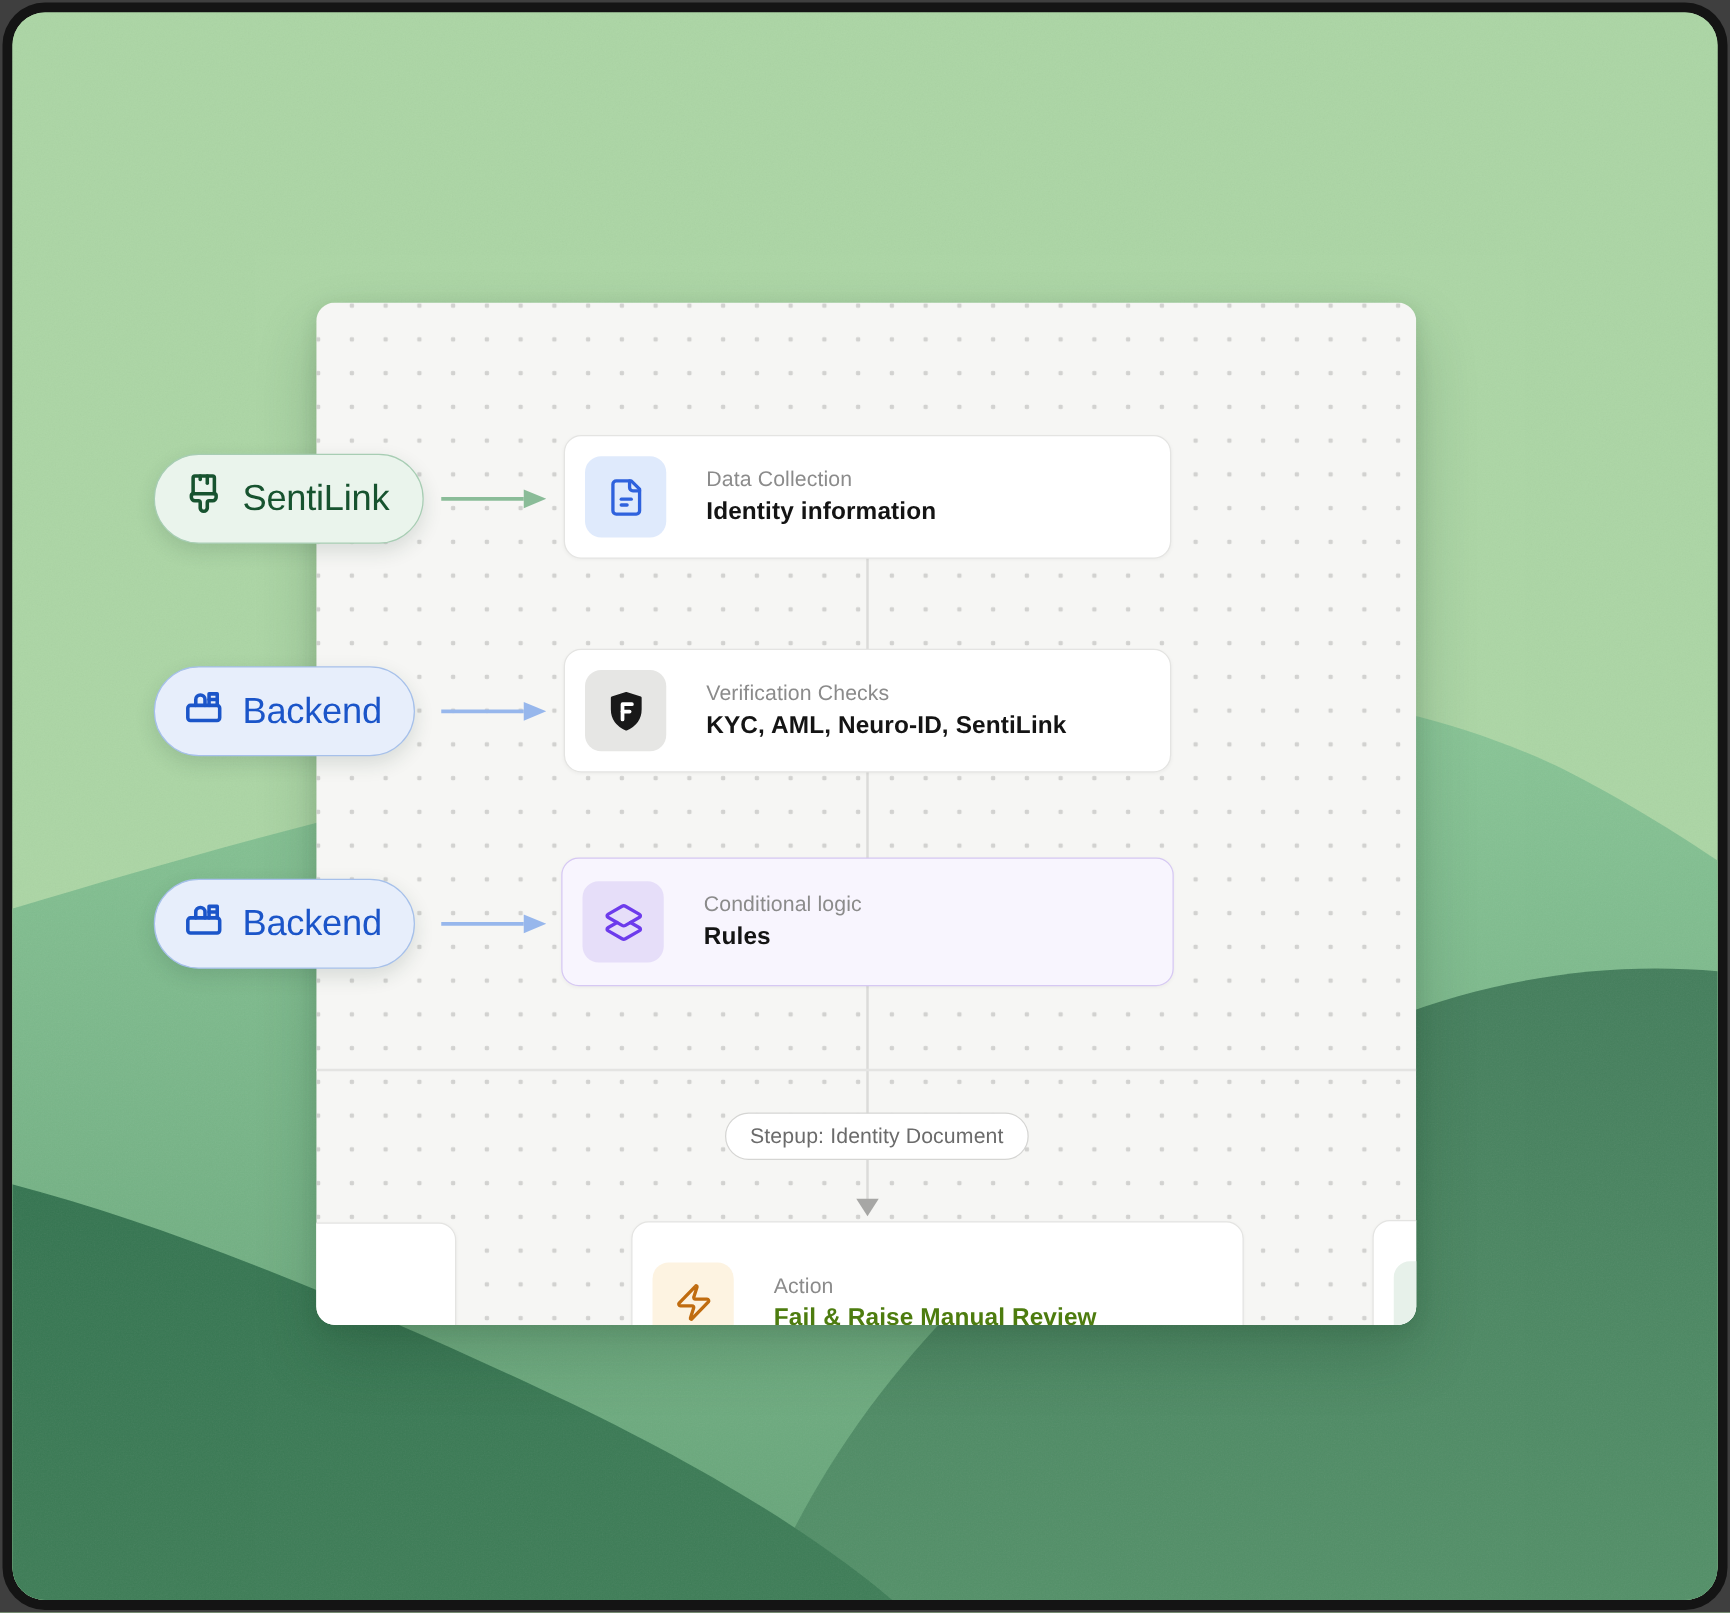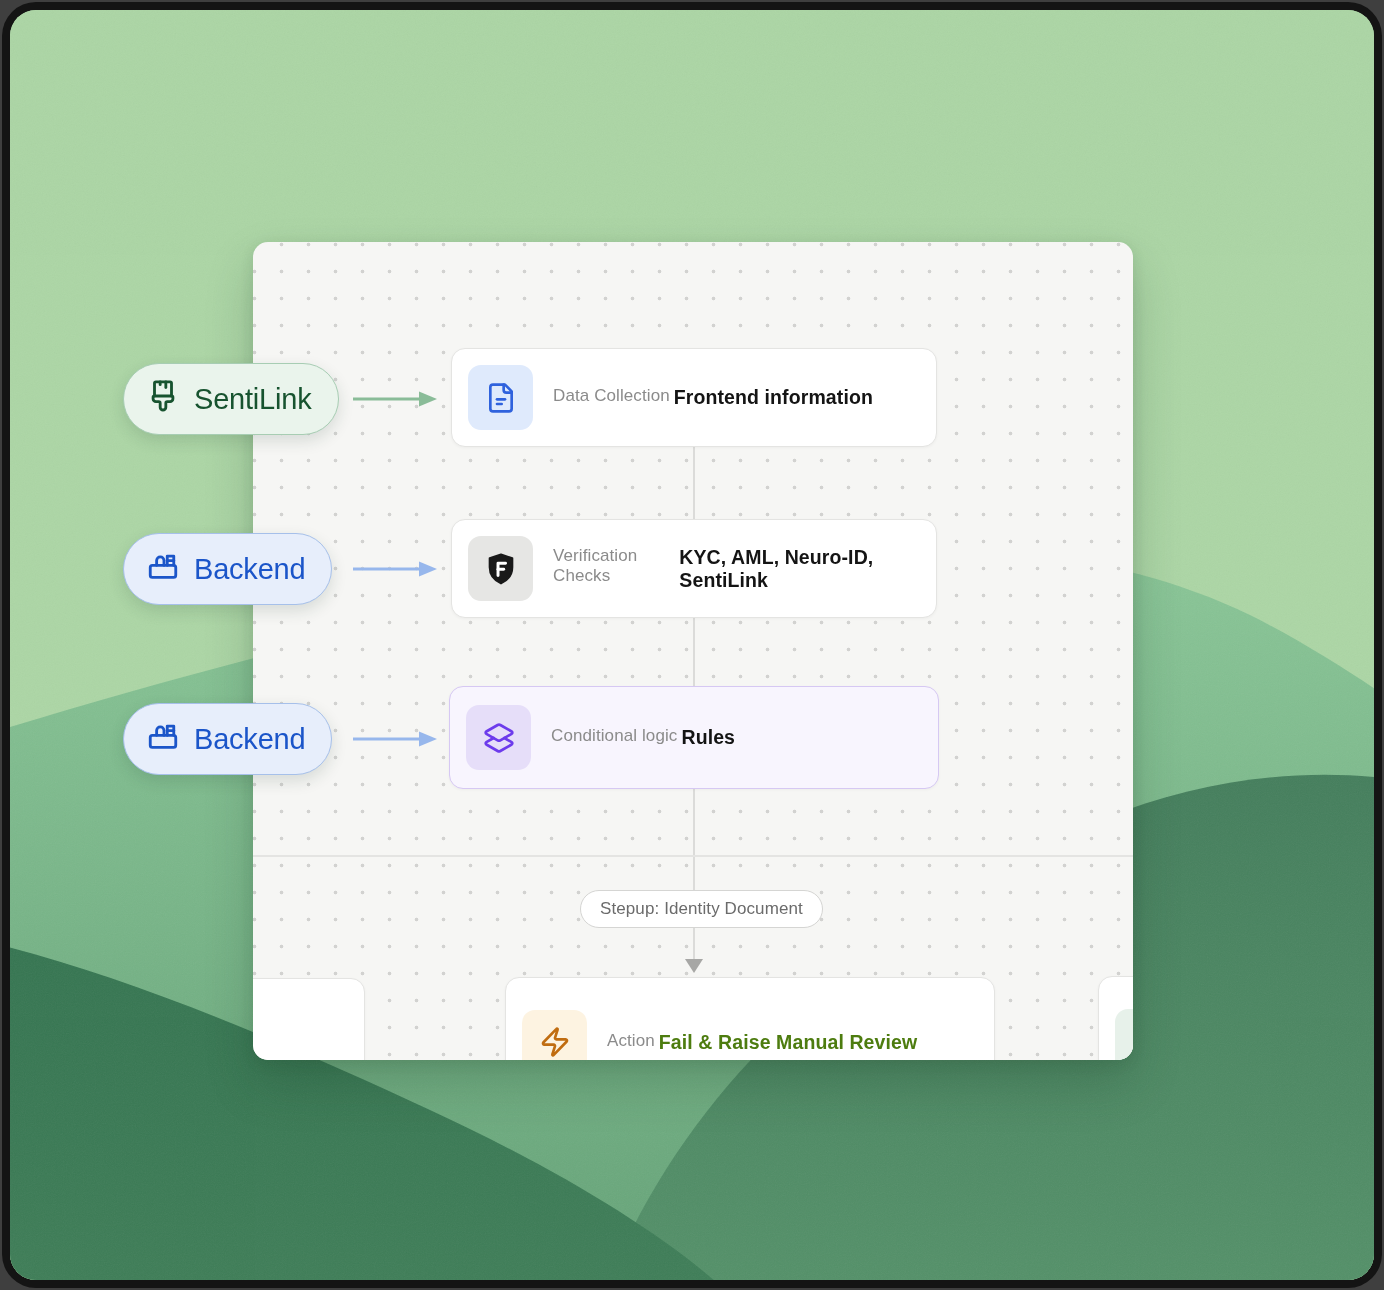--- a/index.html
+++ b/index.html
@@ -59,21 +59,21 @@
     padding:16px;
     gap:20px;
     z-index:3;
     box-shadow:0 1px 3px rgba(0,0,0,.04);
   }
   .node .iconbox {
     width:65px; height:65px; border-radius:13px;
     display:flex; align-items:center; justify-content:center;
     flex:0 0 auto;
   }
-  .node .texts { display:flex; gap:4px; }
+  .node .texts { display:flex; flex-direction:column; gap:4px;margin-left:12px; }
   .node .title { font-size:17px; color:#8b8b8b; letter-spacing:.1px; }
   .node .subtitle { font-size:19.5px; font-weight:700; color:#141414; letter-spacing:.1px; }
 
   .node-data       { left:198px; top:106px; width:486px; height:99px; }
   .node-verif      { left:198px; top:277px; width:486px; height:99px; }
   .node-cond       { left:196px; top:444px; width:490px; height:103px;
                      background:#f8f5fe; border-color:#d6c8f3; }
   .node-action     { left:252px; top:735px; width:490px; height:130px; }
   .node-action .subtitle { color:#4d7c0f; }
 
@@ -164,21 +164,21 @@
     <div class="iconbox iconbox-blue">
       <svg width="32" height="32" viewBox="0 0 24 24" fill="none" stroke="currentColor" stroke-width="2" stroke-linecap="round" stroke-linejoin="round">
         <path d="M15 2H6a2 2 0 0 0-2 2v16a2 2 0 0 0 2 2h12a2 2 0 0 0 2-2V7z"></path>
         <path d="M14 2v4a2 2 0 0 0 2 2h4"></path>
         <path d="M15 13H9"></path>
           <path d="M12.5 16.5H9"></path>
       </svg>
     </div>
     <div class="texts">
       <span class="title">Data Collection</span>
-      <span class="subtitle">Frontend information</span>
+      <span class="subtitle">Identity information</span>
     </div>
   </div>
 
   <div class="node node-cond">
     <div class="iconbox iconbox-purple">
       <svg width="32" height="32" viewBox="0 0 24 24" fill="none" stroke="currentColor" stroke-width="2" stroke-linecap="round" stroke-linejoin="round">
         <path d="M13 2.26a2 2 0 0 0-2 0L2.5 7.13a1 1 0 0 0 0 1.74L11 13.74a2 2 0 0 0 2 0l8.5-4.87a1 1 0 0 0 0-1.74z"></path>
         <path d="m16.02 12 5.48 3.13a1 1 0 0 1 0 1.74L13 21.74a2 2 0 0 1-2 0l-8.5-4.87a1 1 0 0 1 0-1.74L7.98 12"></path>
       </svg>
     </div>

